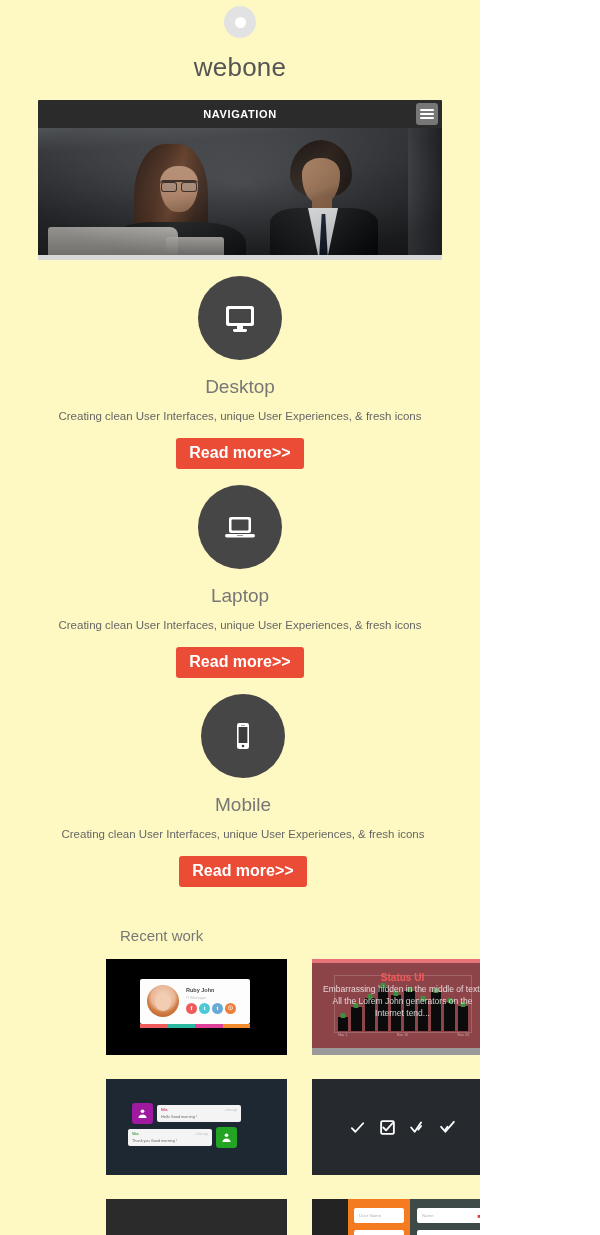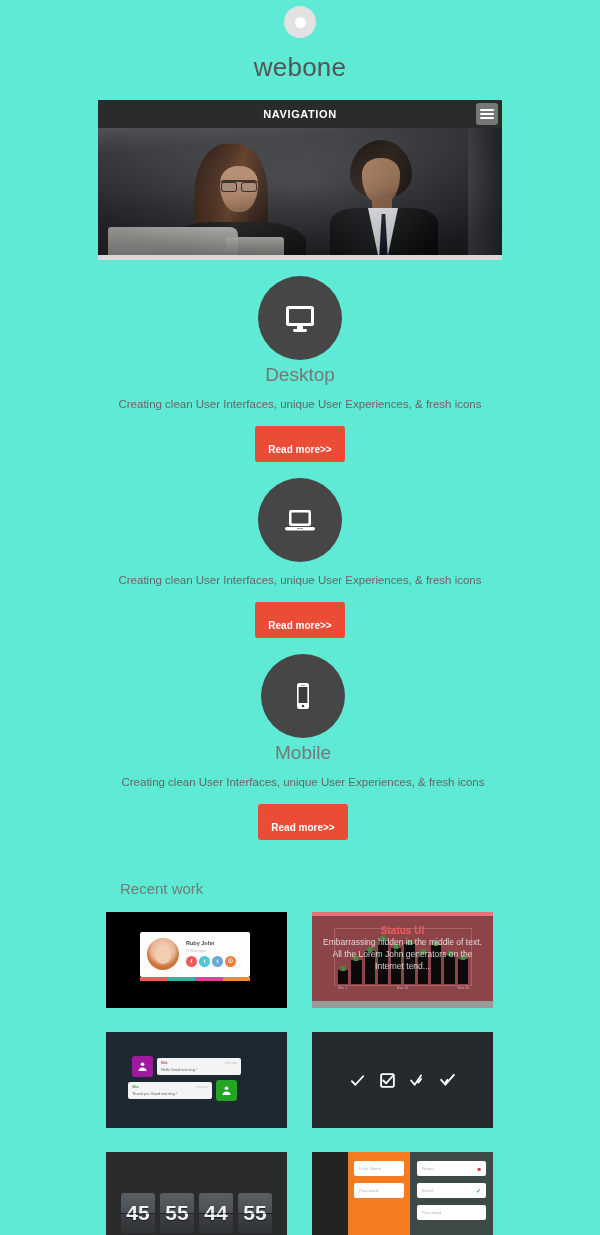--- a/index.html
+++ b/index.html
@@ -3,24 +3,24 @@
 <meta charset="utf-8">
 <style>
   * { box-sizing: border-box; }
   html, body {
     margin: 0; padding: 0;
     background: #ffffff;
     font-family: "Liberation Sans", sans-serif;
   }
   .page {
     position: relative;
-    width: 600px;
+    width: 480px;
     height: 1235px;
     overflow: hidden;
-    background: #5eead4;
+    background: #fef9c3;
   }
 
   
   .brand {
     padding-top: 6px;
     text-align: center;
   }
   .brand-logo {
     width: 32px; height: 32px;
     margin: 0 auto;
@@ -198,37 +198,37 @@
   .service-icon {
     width: 84px; height: 84px;
     margin: 0 auto;
     border-radius: 50%;
     background: #464646;
     display: flex;
     align-items: center;
     justify-content: center;
   }
   .service-name {
-    margin-top: 4px;
+    margin-top: 16px;
     font-size: 19px;
     color: #777777;
     font-weight: 400;
   }
   .service-desc {
     margin-top: 12px;
     font-size: 11.5px;
     color: #666666;
   }
   .btn-readmore {
     display: inline-block;
     margin-top: 16px;
-    padding: 18px 13px 7px;
+    padding: 6px 13px 7px;
     background: #ea4c36;
     color: #ffffff;
-    font-size: 10px;
+    font-size: 16px;
     font-weight: bold;
     border: none;
     border-radius: 3px;
     cursor: pointer;
     font-family: "Liberation Sans", sans-serif;
   }
   .svc-mobile { position: relative; left: 3px; }
 
   
   .recent {
@@ -479,20 +479,21 @@
 
   <div class="service">
     <div class="service-icon">
       <svg width="40" height="40" viewBox="0 0 40 40">
         <rect x="9" y="10" width="22" height="16" rx="2" fill="#ffffff"></rect>
         <rect x="11.5" y="12.5" width="17" height="11" rx="1" fill="#464646"></rect>
         <rect x="5" y="27" width="30" height="3.4" rx="1.7" fill="#ffffff"></rect>
         <rect x="17" y="28" width="6" height="1" fill="#9a9a9a"></rect>
       </svg>
     </div>
+    <div class="service-name">Laptop</div>
     <div class="service-desc">Creating clean User Interfaces, unique User Experiences, &amp; fresh icons</div>
     <button class="btn-readmore">Read more&gt;&gt;</button>
   </div>
 
   <div class="service svc-mobile">
     <div class="service-icon">
       <svg width="40" height="40" viewBox="0 0 40 40">
         <rect x="14" y="7" width="12" height="26" rx="2.2" fill="#ffffff"></rect>
         <rect x="15.6" y="11" width="8.8" height="16" fill="#3c3c3c"></rect>
         <rect x="18" y="9" width="4" height="0.9" rx="0.4" fill="#9a9a9a"></rect>

